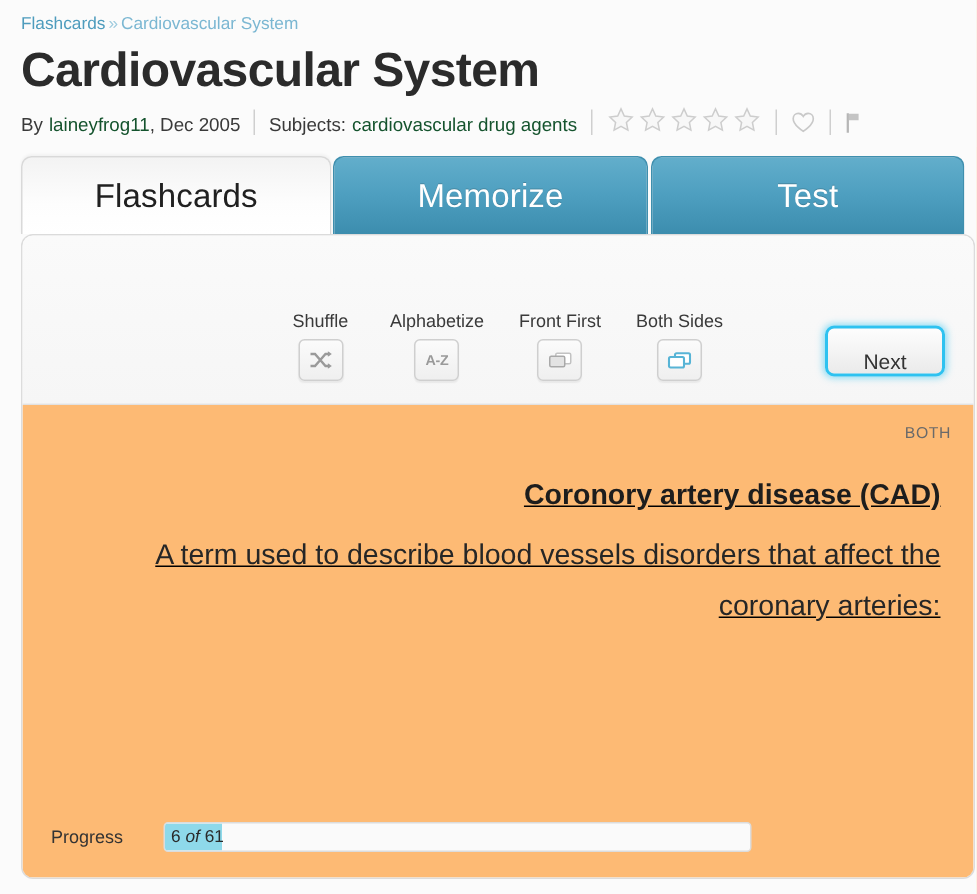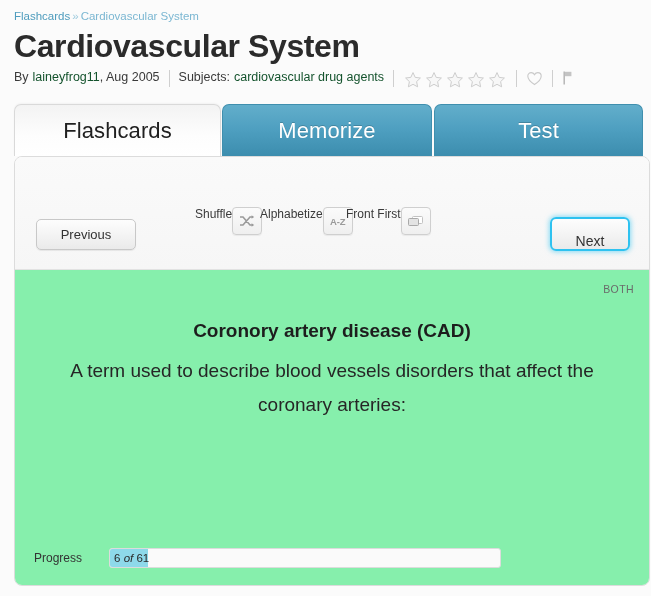--- a/index.html
+++ b/index.html
@@ -49,21 +49,21 @@
     line-height: 40px;
     font-weight: bold;
     color: #2b2b2b;
     letter-spacing: -0.4px;
     margin: 3px 0 0 0;
     white-space: nowrap;
   }
 
   .byline-row {
     display: flex;
-    align-items: flex-start;
+    align-items: flex-end;
     margin-top: 4px;
     font-size: 12.5px;
     color: #3a3a3a;
     white-space: nowrap;
   }
   .byline-row a {
     color: #14532d;
     text-decoration: none;
   }
   .divider-v {
@@ -172,21 +172,22 @@
     border-radius: 6px;
     font-size: 14px;
     box-shadow: 0 0 5px 1px rgba(46,194,240,0.55);
     align-items: flex-end;
   }
 
   .tool {
     position: absolute;
     top: 50px;
     display: flex;
-    flex-direction: row;
+    flex-direction: column;
+    align-items: center;
     cursor: pointer;
   }
   .tool-label {
     font-size: 12px;
     color: #3a3a3a;
     line-height: 14px;
     white-space: nowrap;
     margin-bottom: 5px;
   }
   .tool-icon {
@@ -208,36 +209,37 @@
   }
   #tool-shuffle     { left: 180px; }
   #tool-alphabetize { left: 245px; }
   #tool-frontfirst  { left: 331px; }
   #tool-bothsides   { left: 409px; }
 
   
   .card-body {
     position: relative;
     height: 315px;
-    background: #86efac;
+    background: #fdba74;
     box-sizing: border-box;
   }
 
   .side-label {
     position: absolute;
     right: 15px;
     top: 13px;
     font-size: 10.5px;
     color: #6a6a6a;
     letter-spacing: 0.4px;
   }
 
   .card-content {
     padding: 48px 22px 0 22px;
-    text-align: center;
+    text-align: right;
+    text-decoration: underline;
   }
   .card-term {
     font-size: 19px;
     font-weight: bold;
     color: #1d1d1d;
     line-height: 26px;
     margin: 0 0 10px 0;
   }
   .card-def {
     font-size: 19px;
@@ -301,21 +303,21 @@
     <div class="breadcrumb">
       <a href="#">Flashcards</a><span class="sep">»</span><span class="current">Cardiovascular System</span>
     </div>
 
     <div class="page-title">Cardiovascular System</div>
 
     <div class="byline-row">
       <span class="byline-text">By</span>
       <span style="width:4px"></span>
       <a href="#">laineyfrog11</a>
-      <span class="byline-text">, Aug 2005</span>
+      <span class="byline-text">, Dec 2005</span>
       <span class="divider-v"></span>
       <span class="byline-text">Subjects:</span>
       <span style="width:4px"></span>
       <a href="#">cardiovascular drug agents</a>
       <span class="divider-v"></span>
 
       <span class="stars">
         <span>
             <svg class="star-ico" width="20" height="20" viewBox="0 0 20 20">
               <path d="M10 2.6 12.2 7.4 17.4 8 13.6 11.6 14.6 16.8 10 14.3 5.4 16.8 6.4 11.6 2.6 8 7.8 7.4Z" fill="#f7f7f7" stroke="#cdcdcd" stroke-width="1"></path>
@@ -369,23 +371,20 @@
     </div>
     <div class="tab blue" id="tab-test">
       <span>Test</span>
     </div>
   </div>
 
   <div class="panel">
 
     <div class="toolbar">
 
-      <div class="btn" id="btn-previous">
-        <span>Previous</span>
-      </div>
 
       <div class="tool" id="tool-shuffle">
         <span class="tool-label">Shuffle</span>
         <span class="tool-icon">
           <svg width="16" height="14" viewBox="0 0 16 14">
             <path d="M1 3h3l7 8h3M1 11h3l7-8h3" stroke="#9a9a9a" stroke-width="1.6" fill="none"></path>
             <path d="M12.6 1.2 15.2 3l-2.6 1.8Z" fill="#9a9a9a"></path>
             <path d="M12.6 9.2 15.2 11l-2.6 1.8Z" fill="#9a9a9a"></path>
           </svg>
         </span>
@@ -401,20 +400,29 @@
       <div class="tool" id="tool-frontfirst">
         <span class="tool-label">Front First</span>
         <span class="tool-icon">
           <svg width="17" height="14" viewBox="0 0 17 14">
             <rect x="5.5" y="2.5" width="10" height="7" rx="1" fill="#ffffff" stroke="#c2c2c2" stroke-width="1"></rect>
             <rect x="1.5" y="4.5" width="10" height="7" rx="1" fill="#e3e3e3" stroke="#a9a9a9" stroke-width="1"></rect>
           </svg>
         </span>
       </div>
 
+      <div class="tool" id="tool-bothsides">
+        <span class="tool-label">Both Sides</span>
+        <span class="tool-icon">
+          <svg width="18" height="15" viewBox="0 0 18 15">
+            <rect x="6" y="2.5" width="10" height="7" rx="1" fill="#ffffff" stroke="#57b4d6" stroke-width="1.4"></rect>
+            <rect x="2" y="5" width="10" height="7" rx="1" fill="#ffffff" stroke="#57b4d6" stroke-width="1.4"></rect>
+          </svg>
+        </span>
+      </div>
 
       <div class="btn" id="btn-next">
         <span>Next</span>
       </div>
     </div>
 
     <div class="card-body">
       <div class="side-label">BOTH</div>
 
       <div class="card-content">

